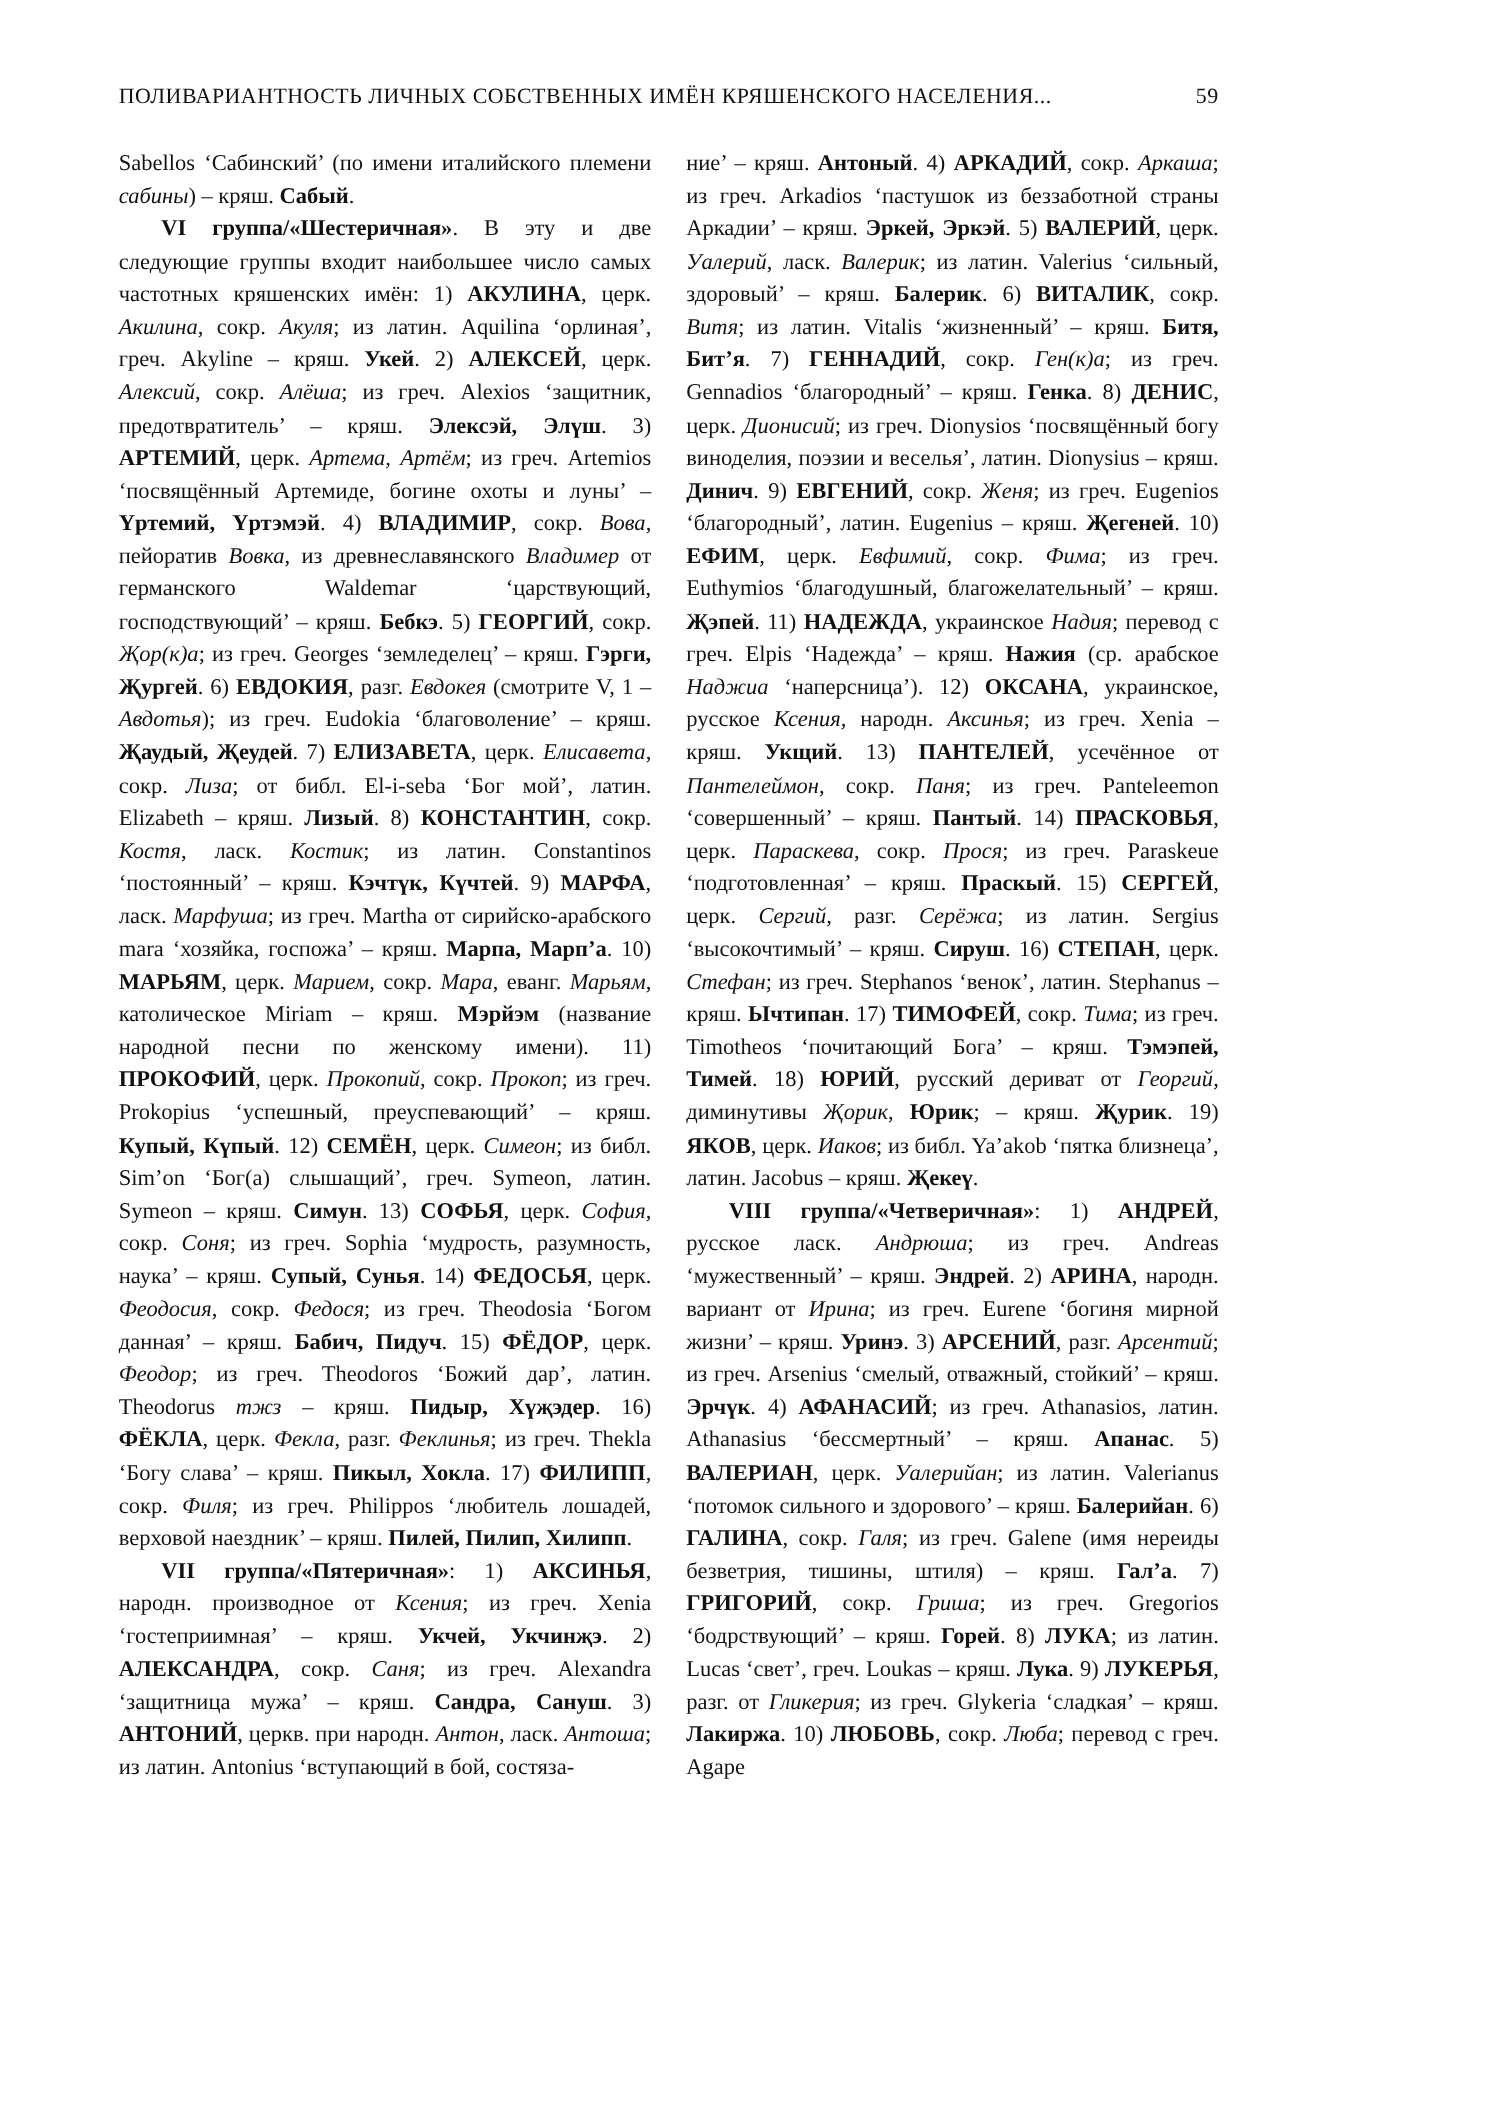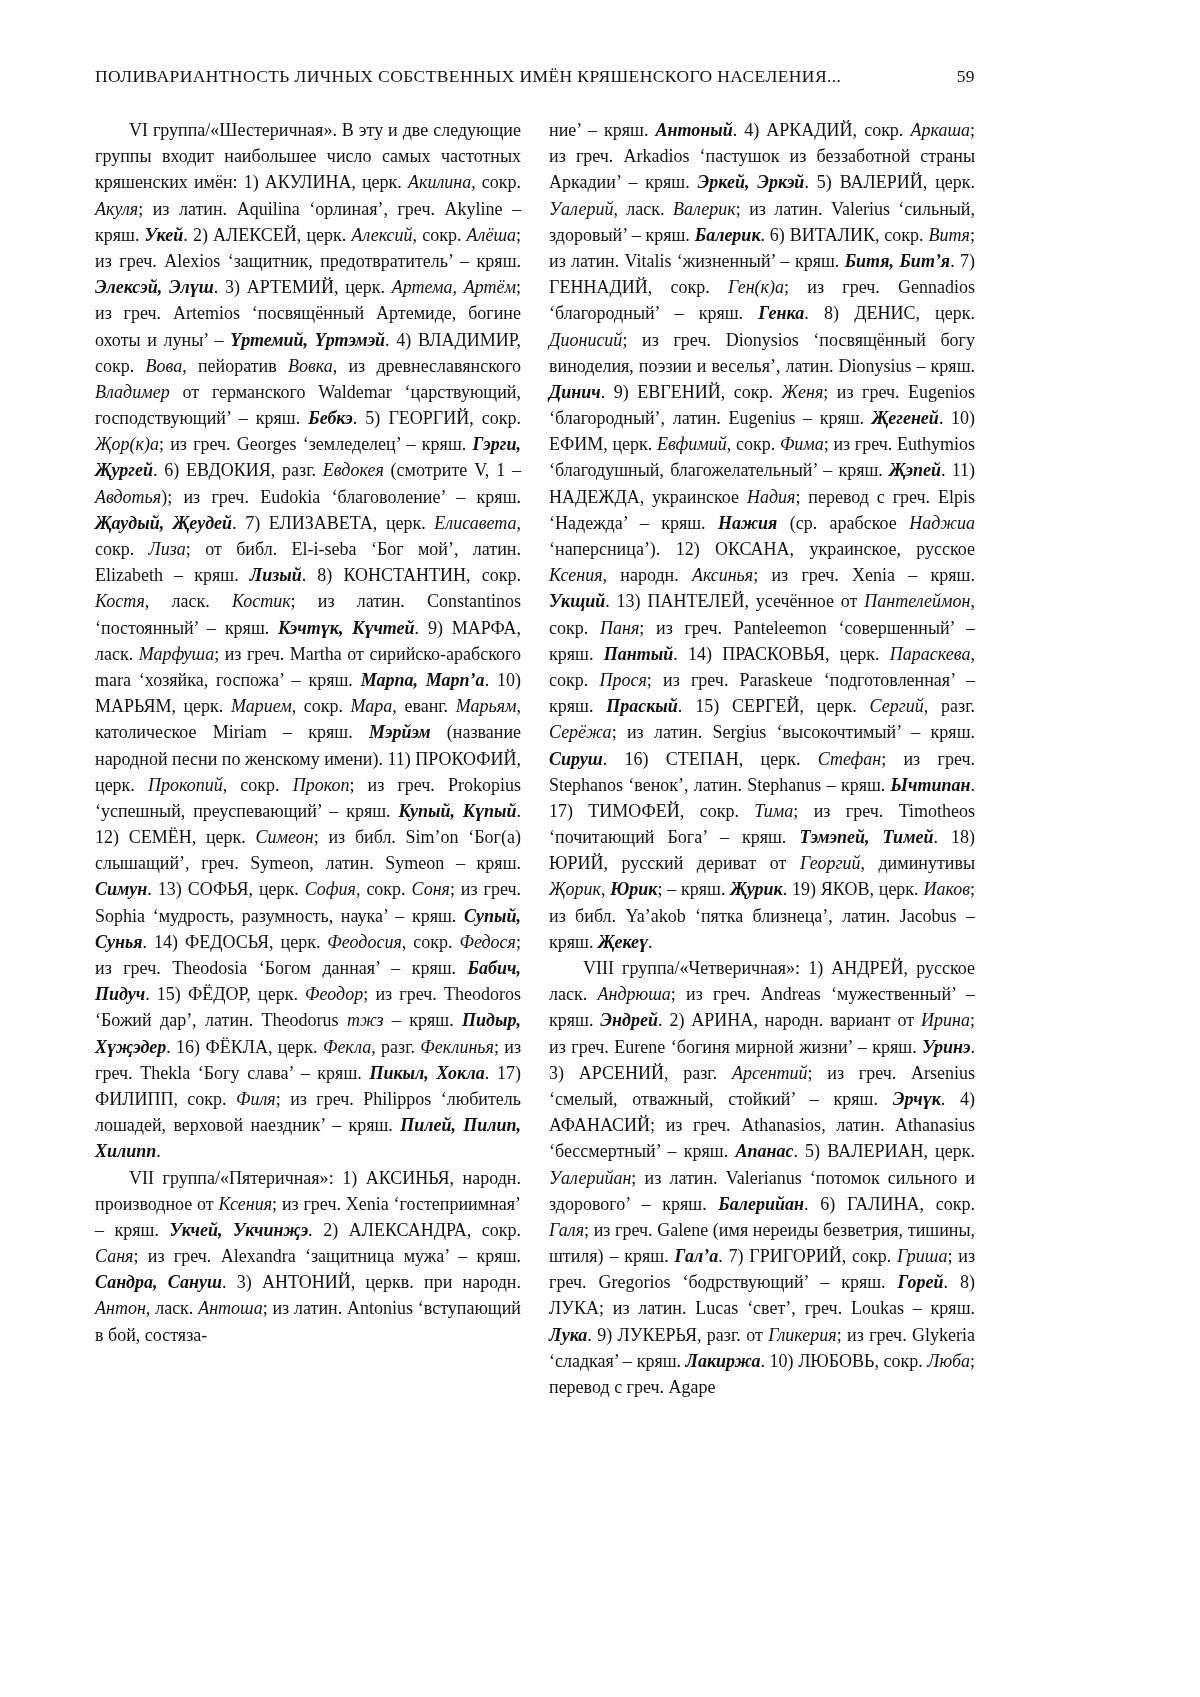--- a/index.html
+++ b/index.html
@@ -36,42 +36,43 @@
     gap: 28px;
     width: 880px;
     margin-top: 30px;
     font-size: 18px;
     line-height: 1.455;
     text-align: justify;
   }
   .col { width: 426px; }
   .col p { margin: 0; }
   .col p.indent { text-indent: 34px; }
-  .b  { font-weight: normal; }
+  .b  { font-weight: bold; }
   .i  { font-style: italic; }
-  .bi { font-weight: bold; font-style: italic; }
+  .bi { font-weight: bold; }
   .journal-footer {
     width: 880px;
     margin-top: 48px;
     font-size: 17.5px;
     letter-spacing: 0.2px;
   }
 </style>
 </head>
 <body>
 
 <div class="page">
 
   <div class="running-head">
     <span class="title">ПОЛИВАРИАНТНОСТЬ ЛИЧНЫХ СОБСТВЕННЫХ ИМЁН КРЯШЕНСКОГО НАСЕЛЕНИЯ...</span>
     <span class="pagenum">59</span>
   </div>
 
   <div class="columns">
     <div class="col" id="col-left">
+        <p><span>Sabellos ‘Сабинский’ (по имени италийского племени </span><span class="i">сабины</span><span>) – кряш. </span><span class="bi">Сабый</span><span>.</span></p>
         <p class="indent"><span class="b">VI группа/«Шестеричная»</span><span>. В эту и две следующие группы входит наибольшее число самых частотных кряшенских имён: 1) </span><span class="b">АКУЛИНА</span><span>, церк. </span><span class="i">Акилина</span><span>, сокр. </span><span class="i">Акуля</span><span>; из латин. Aquilina ‘орлиная’, греч. Akyline – кряш. </span><span class="bi">Укей</span><span>. 2) </span><span class="b">АЛЕКСЕЙ</span><span>, церк. </span><span class="i">Алексий</span><span>, сокр. </span><span class="i">Алёша</span><span>; из греч. Alexios ‘защитник, предотвратитель’ – кряш. </span><span class="bi">Элексэй, Элүш</span><span>. 3) </span><span class="b">АРТЕМИЙ</span><span>, церк. </span><span class="i">Артема, Артём</span><span>; из греч. Artemios ‘посвящённый Артемиде, богине охоты и луны’ – </span><span class="bi">Үртемий, Үртэмэй</span><span>. 4) </span><span class="b">ВЛАДИМИР</span><span>, сокр. </span><span class="i">Вова</span><span>, пейоратив </span><span class="i">Вовка</span><span>, из древнеславянского </span><span class="i">Владимер</span><span> от германского Waldemar ‘царствующий, господствующий’ – кряш. </span><span class="bi">Бебкэ</span><span>. 5) </span><span class="b">ГЕОРГИЙ</span><span>, сокр. </span><span class="i">Җор(к)а</span><span>; из греч. Georges ‘земледелец’ – кряш. </span><span class="bi">Гэрги, Җургей</span><span>. 6) </span><span class="b">ЕВДОКИЯ</span><span>, разг. </span><span class="i">Евдокея</span><span> (смотрите V, 1 – </span><span class="i">Авдотья</span><span>); из греч. Eudokia ‘благоволение’ – кряш. </span><span class="bi">Җаудый, Җеудей</span><span>. 7) </span><span class="b">ЕЛИЗАВЕТА</span><span>, церк. </span><span class="i">Елисавета</span><span>, сокр. </span><span class="i">Лиза</span><span>; от библ. El-i-seba ‘Бог мой’, латин. Elizabeth – кряш. </span><span class="bi">Лизый</span><span>. 8) </span><span class="b">КОНСТАНТИН</span><span>, сокр. </span><span class="i">Костя</span><span>, ласк. </span><span class="i">Костик</span><span>; из латин. Constantinos ‘постоянный’ – кряш. </span><span class="bi">Кэчтүк, Күчтей</span><span>. 9) </span><span class="b">МАРФА</span><span>, ласк. </span><span class="i">Марфуша</span><span>; из греч. Martha от сирийско-арабского mara ‘хозяйка, госпожа’ – кряш. </span><span class="bi">Марпа, Марп’а</span><span>. 10) </span><span class="b">МАРЬЯМ</span><span>, церк. </span><span class="i">Марием</span><span>, сокр. </span><span class="i">Мара</span><span>, еванг. </span><span class="i">Марьям</span><span>, католическое Miriam – кряш. </span><span class="bi">Мэрйэм</span><span> (название народной песни по женскому имени). 11) </span><span class="b">ПРОКОФИЙ</span><span>, церк. </span><span class="i">Прокопий</span><span>, сокр. </span><span class="i">Прокоп</span><span>; из греч. Prokopius ‘успешный, преуспевающий’ – кряш. </span><span class="bi">Купый, Күпый</span><span>. 12) </span><span class="b">СЕМЁН</span><span>, церк. </span><span class="i">Симеон</span><span>; из библ. Sim’on ‘Бог(а) слышащий’, греч. Symeon, латин. Symeon – кряш. </span><span class="bi">Симун</span><span>. 13) </span><span class="b">СОФЬЯ</span><span>, церк. </span><span class="i">София</span><span>, сокр. </span><span class="i">Соня</span><span>; из греч. Sophia ‘мудрость, разумность, наука’ – кряш. </span><span class="bi">Супый, Сунья</span><span>. 14) </span><span class="b">ФЕДОСЬЯ</span><span>, церк. </span><span class="i">Феодосия</span><span>, сокр. </span><span class="i">Федося</span><span>; из греч. Theodosia ‘Богом данная’ – кряш. </span><span class="bi">Бабич, Пидуч</span><span>. 15) </span><span class="b">ФЁДОР</span><span>, церк. </span><span class="i">Феодор</span><span>; из греч. Theodoros ‘Божий дар’, латин. Theodorus </span><span class="i">тжз</span><span> – кряш. </span><span class="bi">Пидыр, Хүҗэдер</span><span>. 16) </span><span class="b">ФЁКЛА</span><span>, церк. </span><span class="i">Фекла</span><span>, разг. </span><span class="i">Феклинья</span><span>; из греч. Thekla ‘Богу слава’ – кряш. </span><span class="bi">Пикыл, Хокла</span><span>. 17) </span><span class="b">ФИЛИПП</span><span>, сокр. </span><span class="i">Филя</span><span>; из греч. Philippos ‘любитель лошадей, верховой наездник’ – кряш. </span><span class="bi">Пилей, Пилип, Хилипп</span><span>.</span></p>
         <p class="indent"><span class="b">VII группа/«Пятеричная»</span><span>: 1) </span><span class="b">АКСИНЬЯ</span><span>, народн. производное от </span><span class="i">Ксения</span><span>; из греч. Xenia ‘гостеприимная’ – кряш. </span><span class="bi">Укчей, Укчинҗэ</span><span>. 2) </span><span class="b">АЛЕКСАНДРА</span><span>, сокр. </span><span class="i">Саня</span><span>; из греч. Alexandra ‘защитница мужа’ – кряш. </span><span class="bi">Сандра, Сануш</span><span>. 3) </span><span class="b">АНТОНИЙ</span><span>, церкв. при народн. </span><span class="i">Антон</span><span>, ласк. </span><span class="i">Антоша</span><span>; из латин. Antonius ‘вступающий в бой, состяза-</span></p>
       </div>
     <div class="col" id="col-right">
         <p><span>ние’ – кряш. </span><span class="bi">Антоный</span><span>. 4) </span><span class="b">АРКАДИЙ</span><span>, сокр. </span><span class="i">Аркаша</span><span>; из греч. Arkadios ‘пастушок из беззаботной страны Аркадии’ – кряш. </span><span class="bi">Эркей, Эркэй</span><span>. 5) </span><span class="b">ВАЛЕРИЙ</span><span>, церк. </span><span class="i">Уалерий</span><span>, ласк. </span><span class="i">Валерик</span><span>; из латин. Valerius ‘сильный, здоровый’ – кряш. </span><span class="bi">Балерик</span><span>. 6) </span><span class="b">ВИТАЛИК</span><span>, сокр. </span><span class="i">Витя</span><span>; из латин. Vitalis ‘жизненный’ – кряш. </span><span class="bi">Битя, Бит’я</span><span>. 7) </span><span class="b">ГЕННАДИЙ</span><span>, сокр. </span><span class="i">Ген(к)а</span><span>; из греч. Gennadios ‘благородный’ – кряш. </span><span class="bi">Генка</span><span>. 8) </span><span class="b">ДЕНИС</span><span>, церк. </span><span class="i">Дионисий</span><span>; из греч. Dionysios ‘посвящённый богу виноделия, поэзии и веселья’, латин. Dionysius – кряш. </span><span class="bi">Динич</span><span>. 9) </span><span class="b">ЕВГЕНИЙ</span><span>, сокр. </span><span class="i">Женя</span><span>; из греч. Eugenios ‘благородный’, латин. Eugenius – кряш. </span><span class="bi">Җегеней</span><span>. 10) </span><span class="b">ЕФИМ</span><span>, церк. </span><span class="i">Евфимий</span><span>, сокр. </span><span class="i">Фима</span><span>; из греч. Euthymios ‘благодушный, благожелательный’ – кряш. </span><span class="bi">Җэпей</span><span>. 11) </span><span class="b">НАДЕЖДА</span><span>, украинское </span><span class="i">Надия</span><span>; перевод с греч. Elpis ‘Надежда’ – кряш. </span><span class="bi">Нажия</span><span> (ср. арабское </span><span class="i">Наджиа</span><span> ‘наперсница’). 12) </span><span class="b">ОКСАНА</span><span>, украинское, русское </span><span class="i">Ксения</span><span>, народн. </span><span class="i">Аксинья</span><span>; из греч. Xenia – кряш. </span><span class="bi">Укщий</span><span>. 13) </span><span class="b">ПАНТЕЛЕЙ</span><span>, усечённое от </span><span class="i">Пантелеймон</span><span>, сокр. </span><span class="i">Паня</span><span>; из греч. Panteleemon ‘совершенный’ – кряш. </span><span class="bi">Пантый</span><span>. 14) </span><span class="b">ПРАСКОВЬЯ</span><span>, церк. </span><span class="i">Параскева</span><span>, сокр. </span><span class="i">Прося</span><span>; из греч. Paraskeue ‘подготовленная’ – кряш. </span><span class="bi">Праскый</span><span>. 15) </span><span class="b">СЕРГЕЙ</span><span>, церк. </span><span class="i">Сергий</span><span>, разг. </span><span class="i">Серёжа</span><span>; из латин. Sergius ‘высокочтимый’ – кряш. </span><span class="bi">Сируш</span><span>. 16) </span><span class="b">СТЕПАН</span><span>, церк. </span><span class="i">Стефан</span><span>; из греч. Stephanos ‘венок’, латин. Stephanus – кряш. </span><span class="bi">Ычтипан</span><span>. 17) </span><span class="b">ТИМОФЕЙ</span><span>, сокр. </span><span class="i">Тима</span><span>; из греч. Timotheos ‘почитающий Бога’ – кряш. </span><span class="bi">Тэмэпей, Тимей</span><span>. 18) </span><span class="b">ЮРИЙ</span><span>, русский дериват от </span><span class="i">Георгий</span><span>, диминутивы </span><span class="i">Җорик</span><span>, </span><span class="bi">Юрик</span><span>; – кряш. </span><span class="bi">Җурик</span><span>. 19) </span><span class="b">ЯКОВ</span><span>, церк. </span><span class="i">Иаков</span><span>; из библ. Ya’akob ‘пятка близнеца’, латин. Jacobus – кряш. </span><span class="bi">Җекеү</span><span>.</span></p>
         <p class="indent"><span class="b">VIII группа/«Четверичная»</span><span>: 1) </span><span class="b">АНДРЕЙ</span><span>, русское ласк. </span><span class="i">Андрюша</span><span>; из греч. Andreas ‘мужественный’ – кряш. </span><span class="bi">Эндрей</span><span>. 2) </span><span class="b">АРИНА</span><span>, народн. вариант от </span><span class="i">Ирина</span><span>; из греч. Eurene ‘богиня мирной жизни’ – кряш. </span><span class="bi">Уринэ</span><span>. 3) </span><span class="b">АРСЕНИЙ</span><span>, разг. </span><span class="i">Арсентий</span><span>; из греч. Arsenius ‘смелый, отважный, стойкий’ – кряш. </span><span class="bi">Эрчүк</span><span>. 4) </span><span class="b">АФАНАСИЙ</span><span>; из греч. Athanasios, латин. Athanasius ‘бессмертный’ – кряш. </span><span class="bi">Апанас</span><span>. 5) </span><span class="b">ВАЛЕРИАН</span><span>, церк. </span><span class="i">Уалерийан</span><span>; из латин. Valerianus ‘потомок сильного и здорового’ – кряш. </span><span class="bi">Балерийан</span><span>. 6) </span><span class="b">ГАЛИНА</span><span>, сокр. </span><span class="i">Галя</span><span>; из греч. Galene (имя нереиды безветрия, тишины, штиля) – кряш. </span><span class="bi">Гал’а</span><span>. 7) </span><span class="b">ГРИГОРИЙ</span><span>, сокр. </span><span class="i">Гриша</span><span>; из греч. Gregorios ‘бодрствующий’ – кряш. </span><span class="bi">Горей</span><span>. 8) </span><span class="b">ЛУКА</span><span>; из латин. Lucas ‘свет’, греч. Loukas – кряш. </span><span class="bi">Лука</span><span>. 9) </span><span class="b">ЛУКЕРЬЯ</span><span>, разг. от </span><span class="i">Гликерия</span><span>; из греч. Glykeria ‘сладкая’ – кряш. </span><span class="bi">Лакиржа</span><span>. 10) </span><span class="b">ЛЮБОВЬ</span><span>, сокр. </span><span class="i">Люба</span><span>; перевод с греч. Agape</span></p>
       </div>
   </div>
 
 

